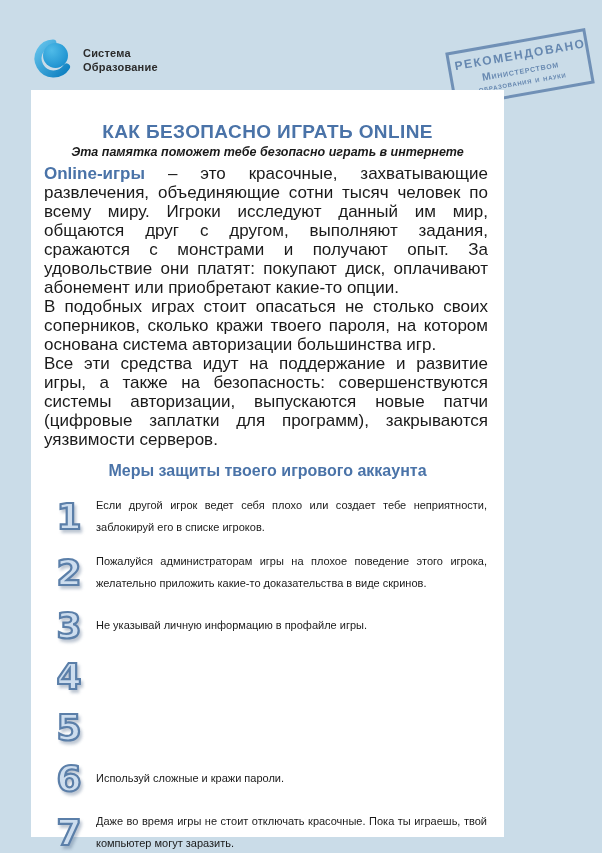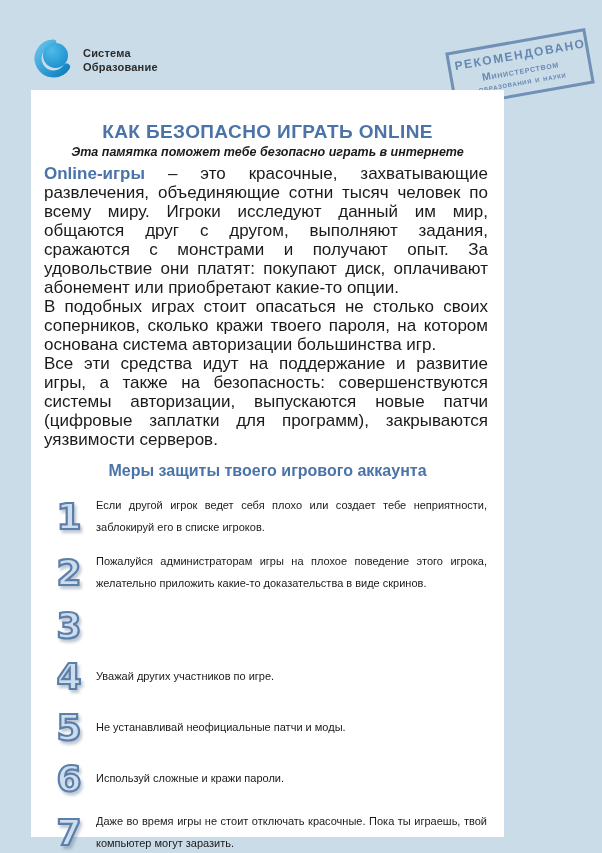--- a/index.html
+++ b/index.html
@@ -201,30 +201,29 @@
       <div class="tip-text">Если другой игрок ведет себя плохо или создает тебе неприятности, заблокируй его в списке игроков.</div>
     </div>
 
     <div class="tip">
       <div class="tip-number">2</div>
       <div class="tip-text">Пожалуйся администраторам игры на плохое поведение этого игрока, желательно приложить какие-то доказательства в виде скринов.</div>
     </div>
 
     <div class="tip">
       <div class="tip-number">3</div>
+      <div class="tip-text">Не указывай личную информацию в профайле игры.</div>
     </div>
 
     <div class="tip">
       <div class="tip-number">4</div>
-      <div class="tip-text">Уважай других участников по игре.</div>
     </div>
 
     <div class="tip">
       <div class="tip-number">5</div>
-      <div class="tip-text">Не устанавливай неофициальные патчи и моды.</div>
     </div>
 
     <div class="tip">
       <div class="tip-number">6</div>
       <div class="tip-text">Используй сложные и кражи пароли.</div>
     </div>
 
     <div class="tip">
       <div class="tip-number">7</div>
       <div class="tip-text">Даже во время игры не стоит отключать красочные. Пока ты играешь, твой компьютер могут заразить.</div>

